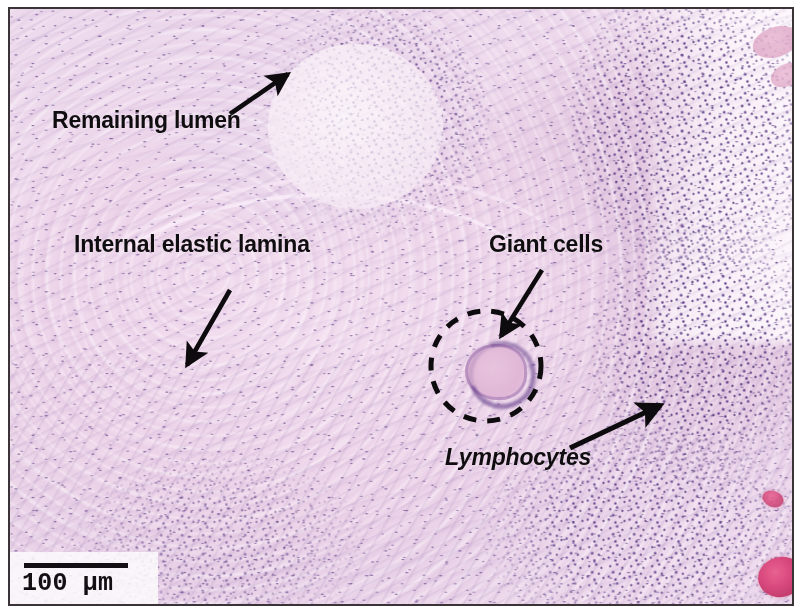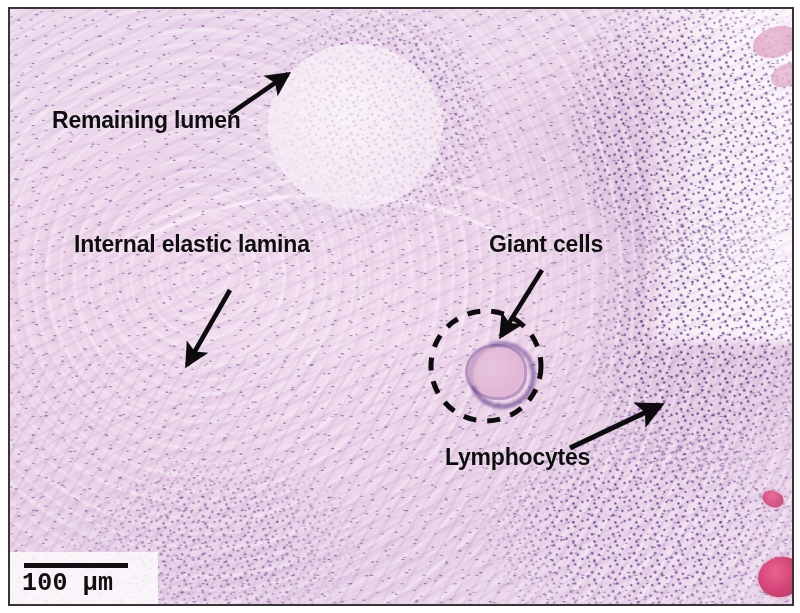--- a/index.html
+++ b/index.html
@@ -350,21 +350,21 @@
 
           <circle cx="476" cy="357" r="55" fill="none" stroke="#0d0b0d" stroke-width="5" stroke-dasharray="13 11" stroke-linecap="butt"></circle>
         </svg>
 
         <div class="anno-label" style="left:42px; top:100px;">Remaining lumen</div>
 
         <div class="anno-label" style="left:64px; top:224px;">Internal elastic lamina</div>
 
         <div class="anno-label" style="left:479px; top:224px;">Giant cells</div>
 
-        <div class="anno-label" style="left:435px; top:437px;">Lymphocytes</div>
+        <div class="anno-label" style="left:435px; top:437px;font-style:italic;">Lymphocytes</div>
       </div>
 
       <div class="scalebar-box">
         <div class="scalebar-line"></div>
         <div class="scalebar-text">100 µm</div>
       </div>
 
     </div>
   </div>
 </div>

